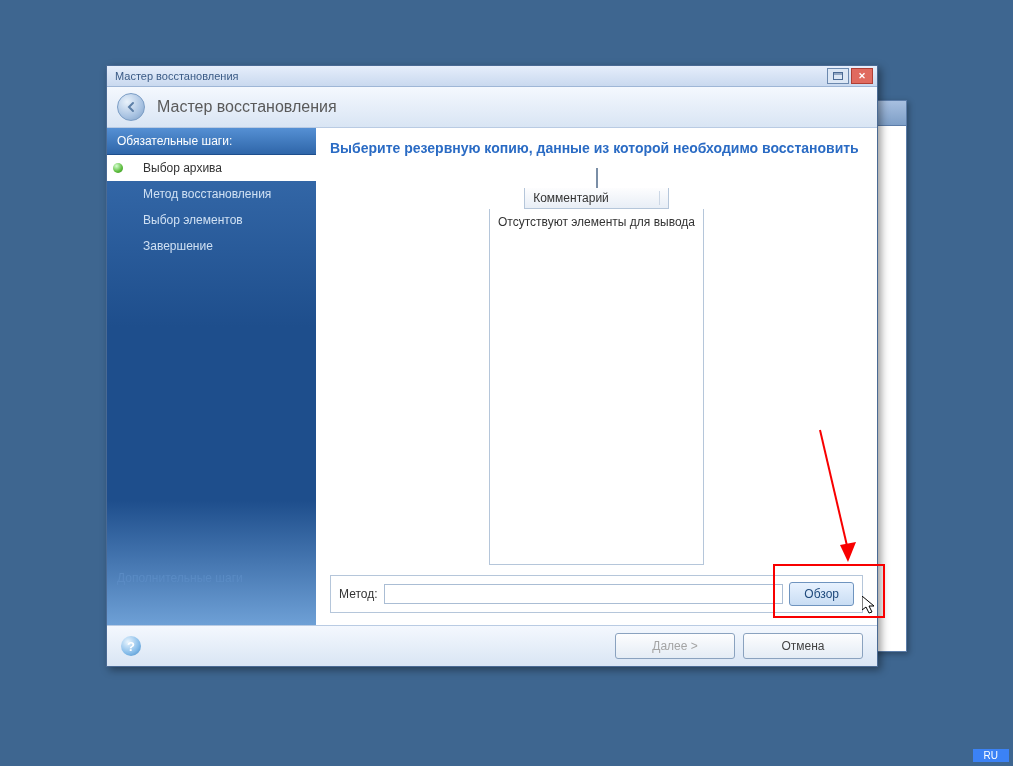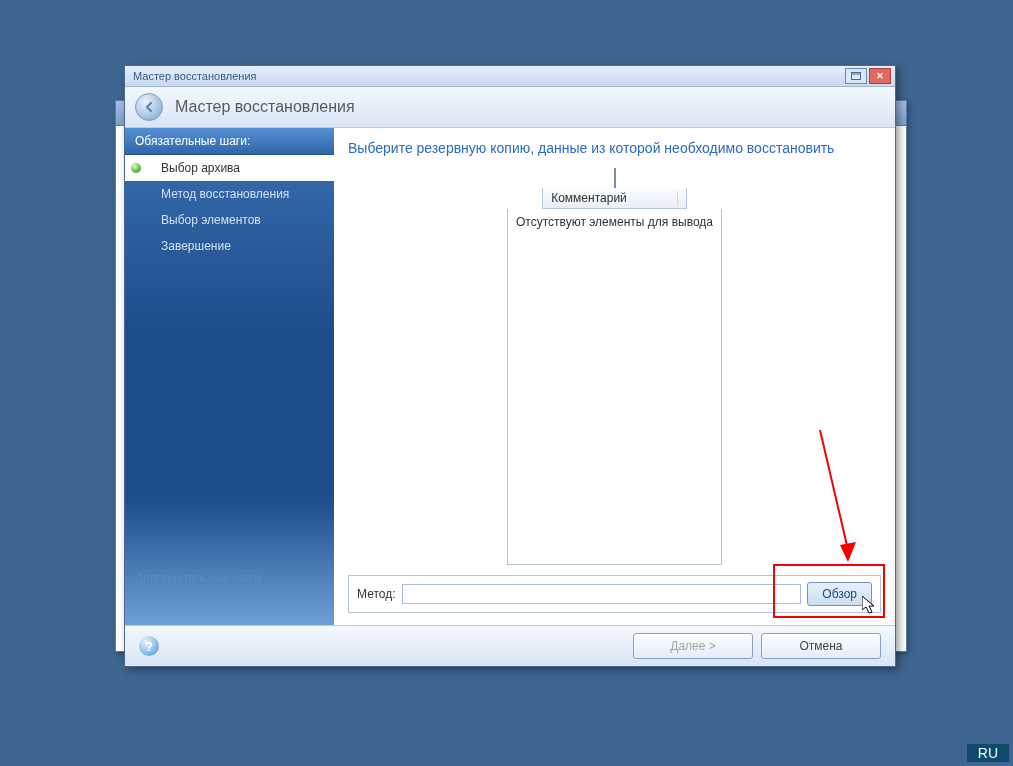--- a/index.html
+++ b/index.html
@@ -27,21 +27,21 @@
 }
 .bg-titlebar {
   height: 24px;
   background: linear-gradient(#a7bfe0, #7e9fc7);
   border-bottom: 1px solid #5b7ca8;
 }
 
 
 .wizard-window {
   position: absolute;
-  left: 124px;
+  left: 106px;
   top: 65px;
   width: 770px;
   height: 600px;
   background: #f2f2f2;
   border: 1px solid #4a6a94;
   box-shadow: 3px 3px 8px rgba(0,0,0,0.4);
   display: flex;
   flex-direction: column;
 }
 
@@ -157,21 +157,21 @@
   background: #fff;
   display: flex;
   flex-direction: column;
   padding: 0;
   min-width: 0;
 }
 .main-heading {
   padding: 12px 14px 6px 14px;
   color: #2a6bc4;
   font-size: 14px;
-  font-weight: normal;
+  font-weight: bold;
 }
 
 .content-area {
   flex: 1;
   margin: 6px 14px 0 14px;
   display: flex;
   flex-direction: column;
   min-height: 0;
   align-items: center;
 }
@@ -295,23 +295,23 @@
   width: 16px;
   height: 20px;
   pointer-events: none;
 }
 
 
 .lang-badge {
   position: absolute;
   right: 4px;
   bottom: 4px;
-  background: #0c4a6e;
+  background: #3b82f6;
   color: #fff;
-  font-size: 14px;
+  font-size: 10px;
   padding: 1px 11px;
 }
 </style>
 </head>
 <body>
 
 <div class="bg-window">
   <div class="bg-titlebar"></div>
 </div>
 

